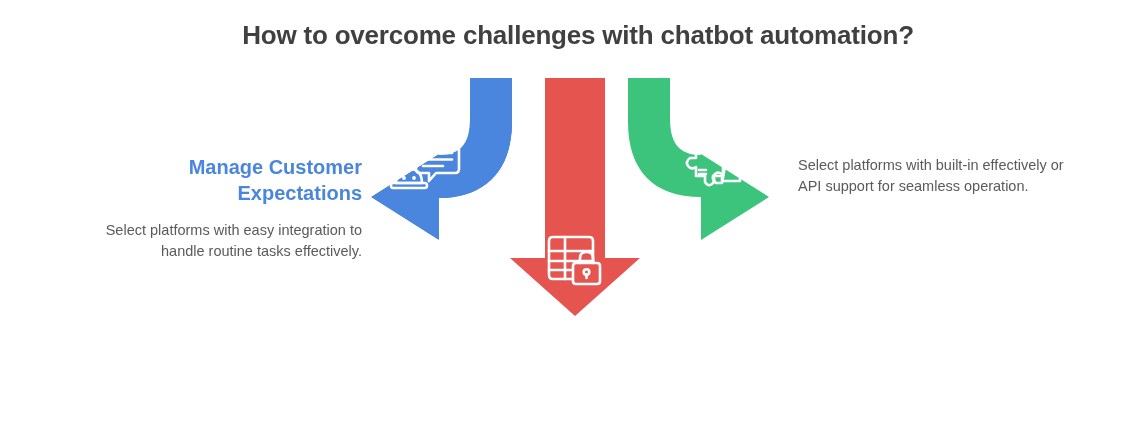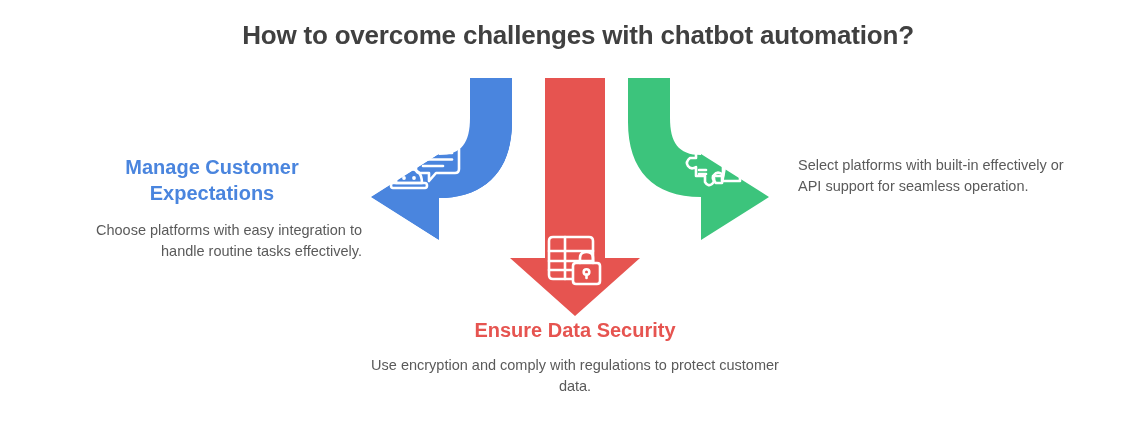--- a/index.html
+++ b/index.html
@@ -45,21 +45,20 @@
   }
 
   .branch-text {
     position: absolute;
   }
   .branch-heading {
     font-size: 20px;
     font-weight: bold;
     line-height: 1.28;
     margin: 0 0 14px 0;
-    text-align: center;
   }
   .branch-body {
     font-size: 14.5px;
     color: #5a5a5a;
     line-height: 1.45;
     margin: 0;
   }
 
   
   #branch-left {
@@ -262,25 +261,21 @@
                Q 711 179 716 183
                L 722 183 Z"></path>
 
       <line x1="699" y1="170" x2="706" y2="170"></line>
       <line x1="699" y1="174" x2="706" y2="174"></line>
     </g>
   </svg>
 
   <div class="branch-text" id="branch-left">
     <p class="branch-heading">Manage Customer Expectations</p>
-    <p class="branch-body">Choose platforms with easy integration to handle routine tasks effectively.</p>
+    <p class="branch-body">Select platforms with easy integration to handle routine tasks effectively.</p>
   </div>
 
   <div class="branch-text" id="branch-right">
     <p class="branch-body">Select platforms with built-in effectively or API support for seamless operation.</p>
   </div>
 
-  <div class="branch-text" id="branch-bottom">
-    <p class="branch-heading">Ensure Data Security</p>
-    <p class="branch-body">Use encryption and comply with regulations to protect customer data.</p>
-  </div>
 
 </div>
 
 </body></html>

